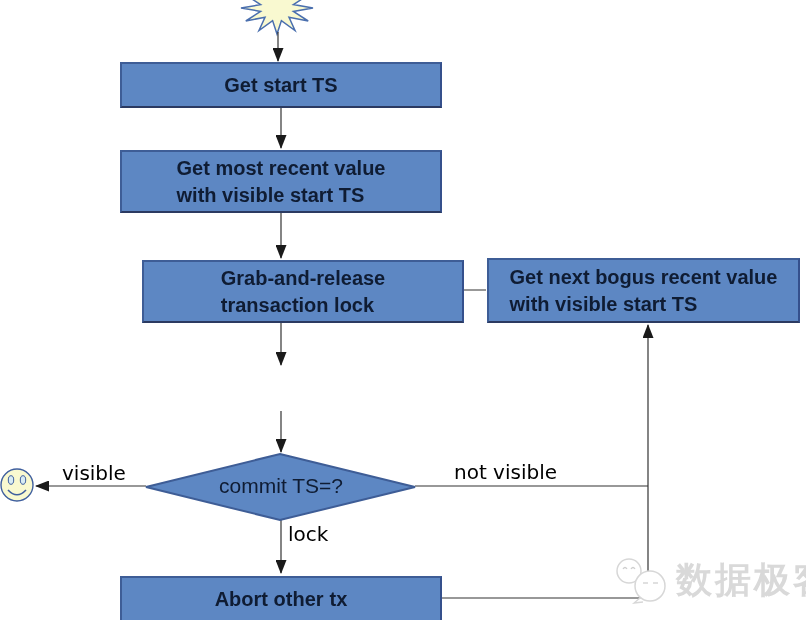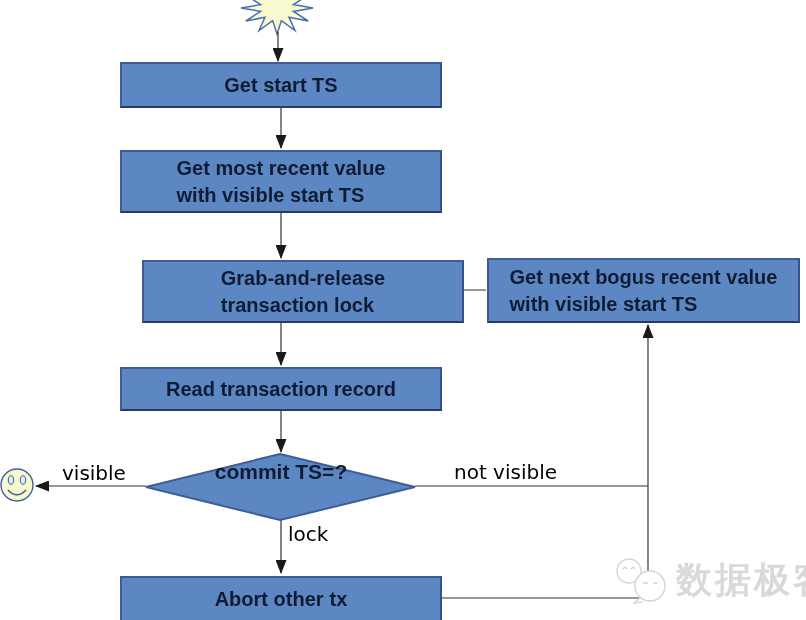--- a/index.html
+++ b/index.html
@@ -27,22 +27,22 @@
   #box-get-next{left:487px;top:258px;width:313px;height:65px;}
   .node .inner{display:block;}
   .tx{
     margin-left:6px;
     text-decoration-style:wavy;
     text-decoration-color:#e03c3c;
     text-decoration-thickness:1px;
     text-underline-offset:4px;
   }
   .decision-text{
-    position:absolute;left:181px;top:460px;width:200px;text-align:center;
-    color:#0f1c33;font-weight:bold;font-size:21px;
+    position:absolute;left:181px;top:474px;width:200px;text-align:center;
+    color:#0f1c33;font-weight:normal;font-size:21px;
   }
   .edge-label{
     position:absolute;color:#000000;font-size:20px;line-height:24px;
     font-family:"DejaVu Sans",sans-serif;white-space:nowrap;
   }
   #lbl-visible{left:62px;top:461px;}
   #lbl-not-visible{left:454px;top:460px;}
   #lbl-or-bogus{left:454px;top:490px;}
   #lbl-none{left:288px;top:522px;}
   .watermark-text{
@@ -108,23 +108,20 @@
     </span>
   </div>
 
   <div class="node" id="box-grab-release">
     <span class="inner">
       <span>Grab-and-release</span><br>
       <span>transaction lock</span>
     </span>
   </div>
 
-  <div class="node" id="box-read-record">
-    <span class="inner">Read transaction record</span>
-  </div>
 
   <div class="node" id="box-abort">
     <span class="inner">
       <span>Abort other</span><span class="tx">tx</span>
     </span>
   </div>
 
   <div class="node" id="box-get-next">
     <span class="inner">
       <span>Get next bogus recent value</span><br>

